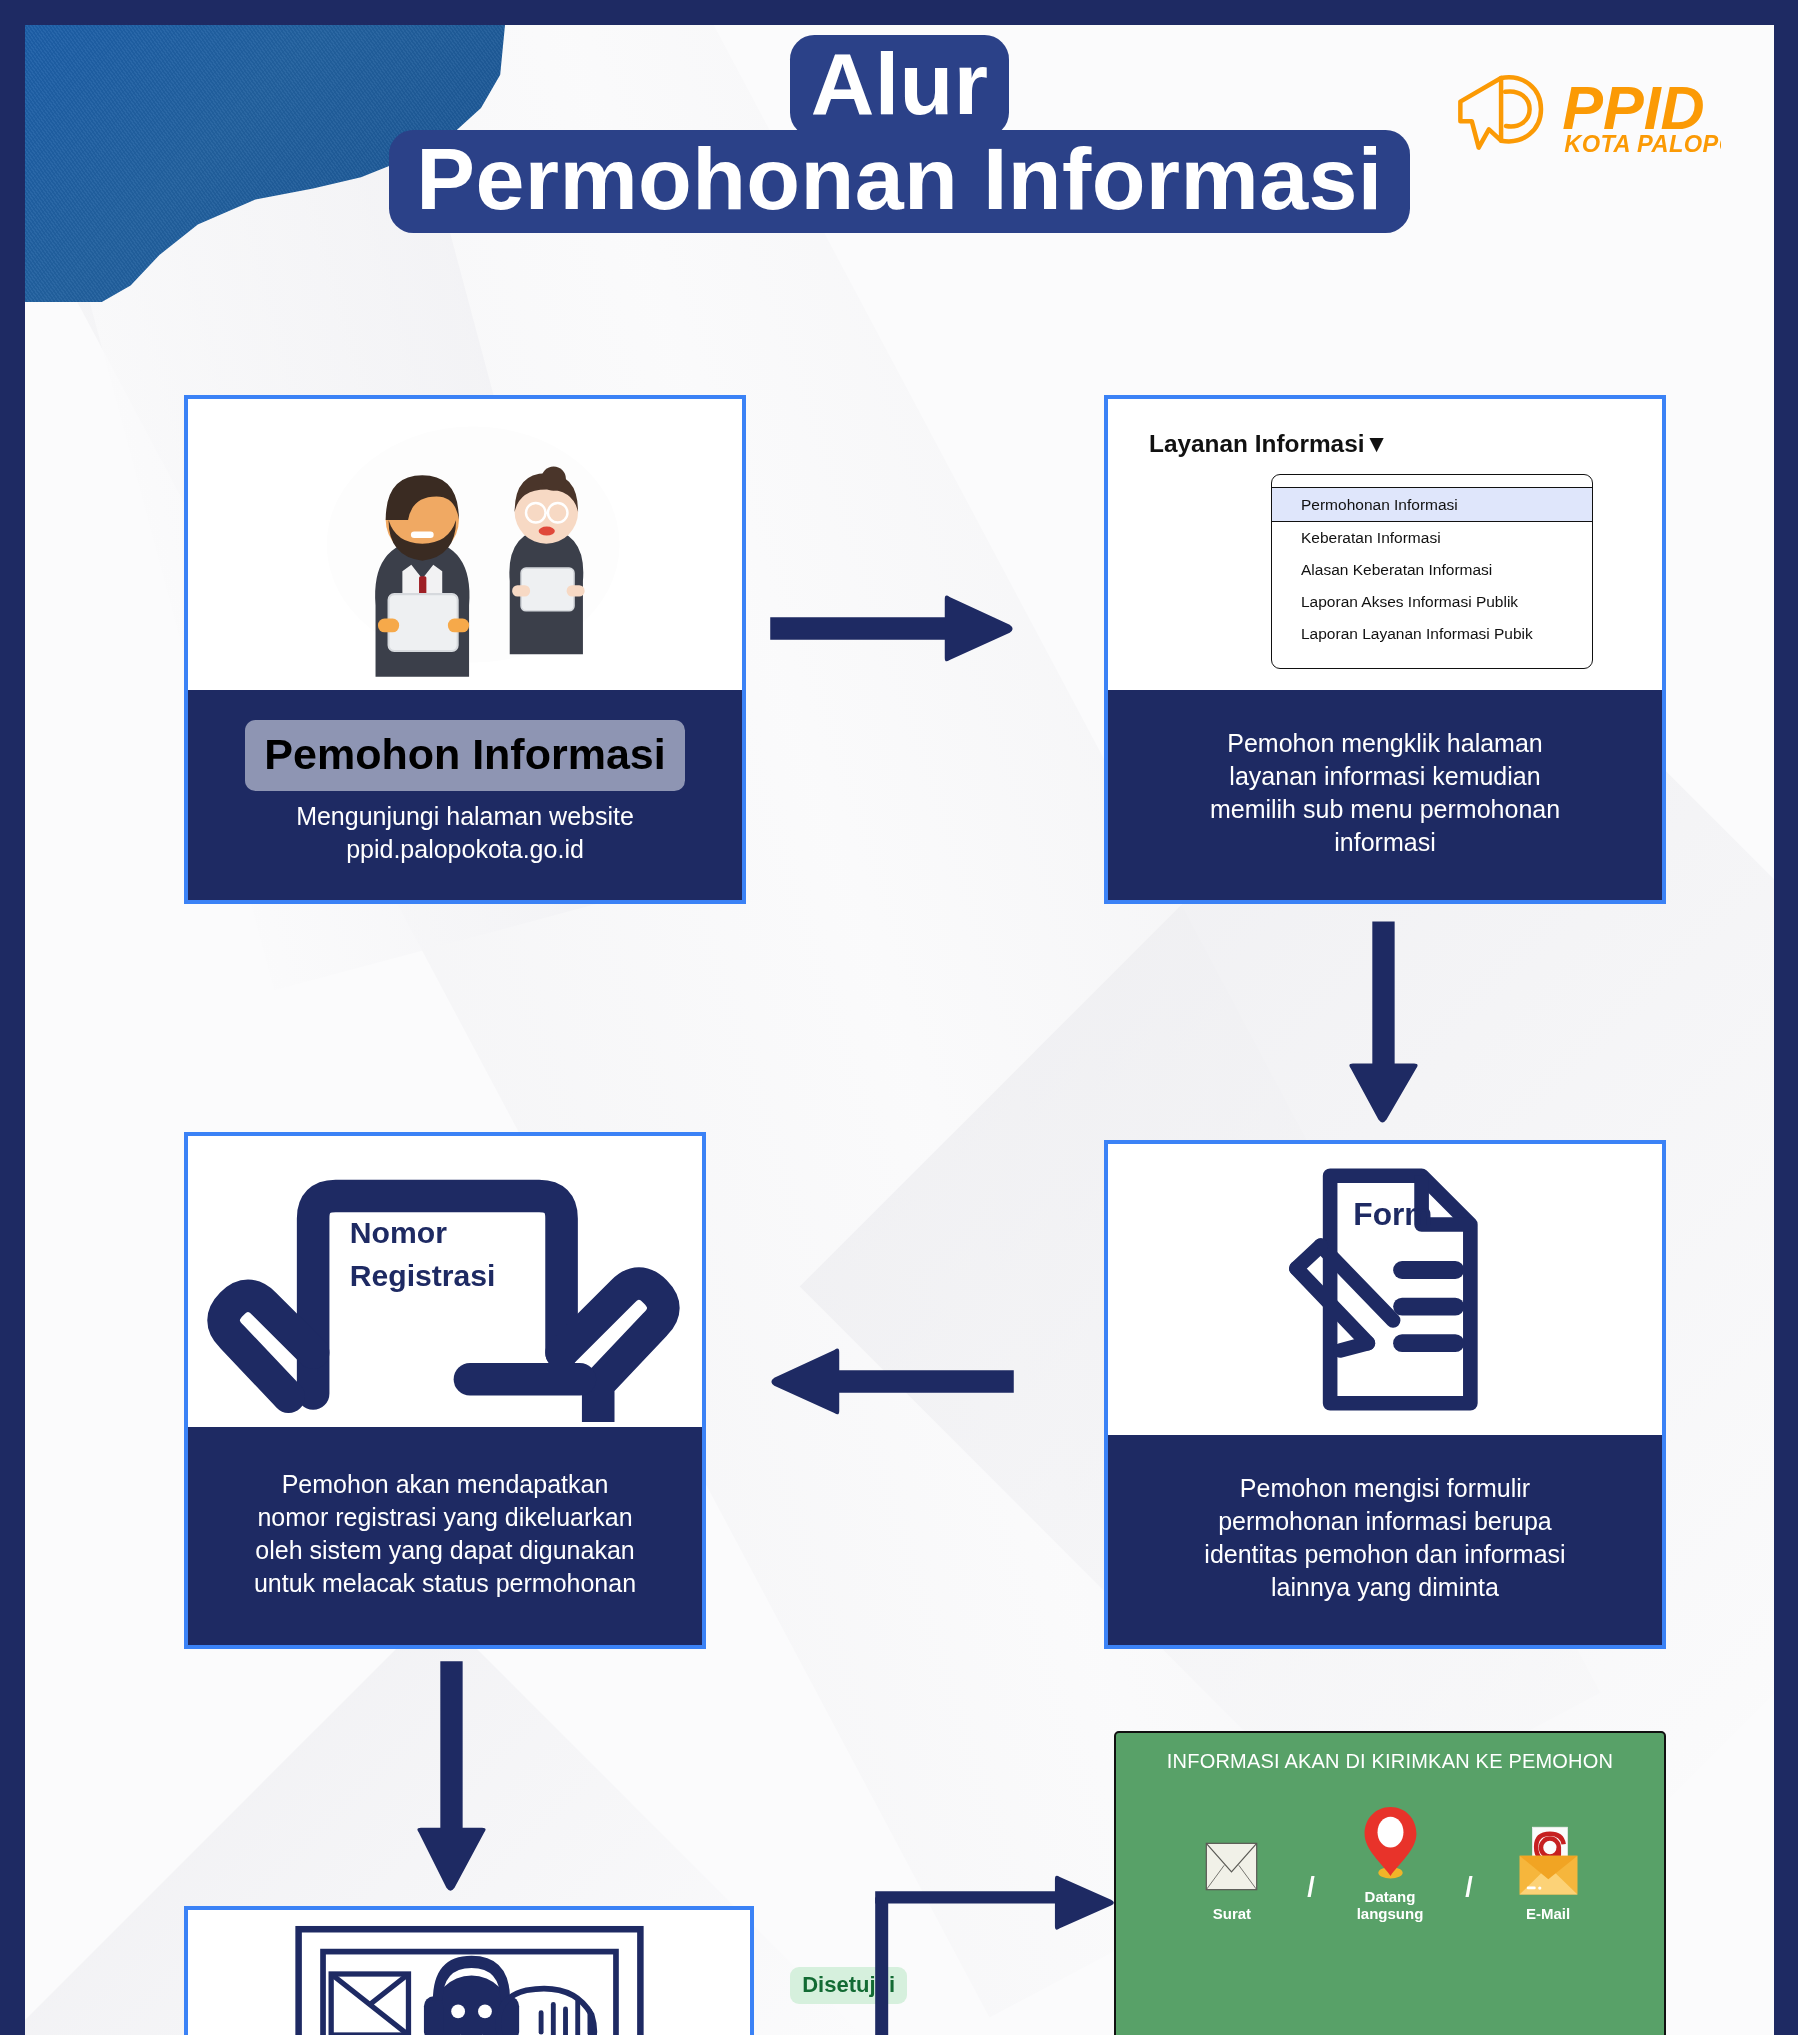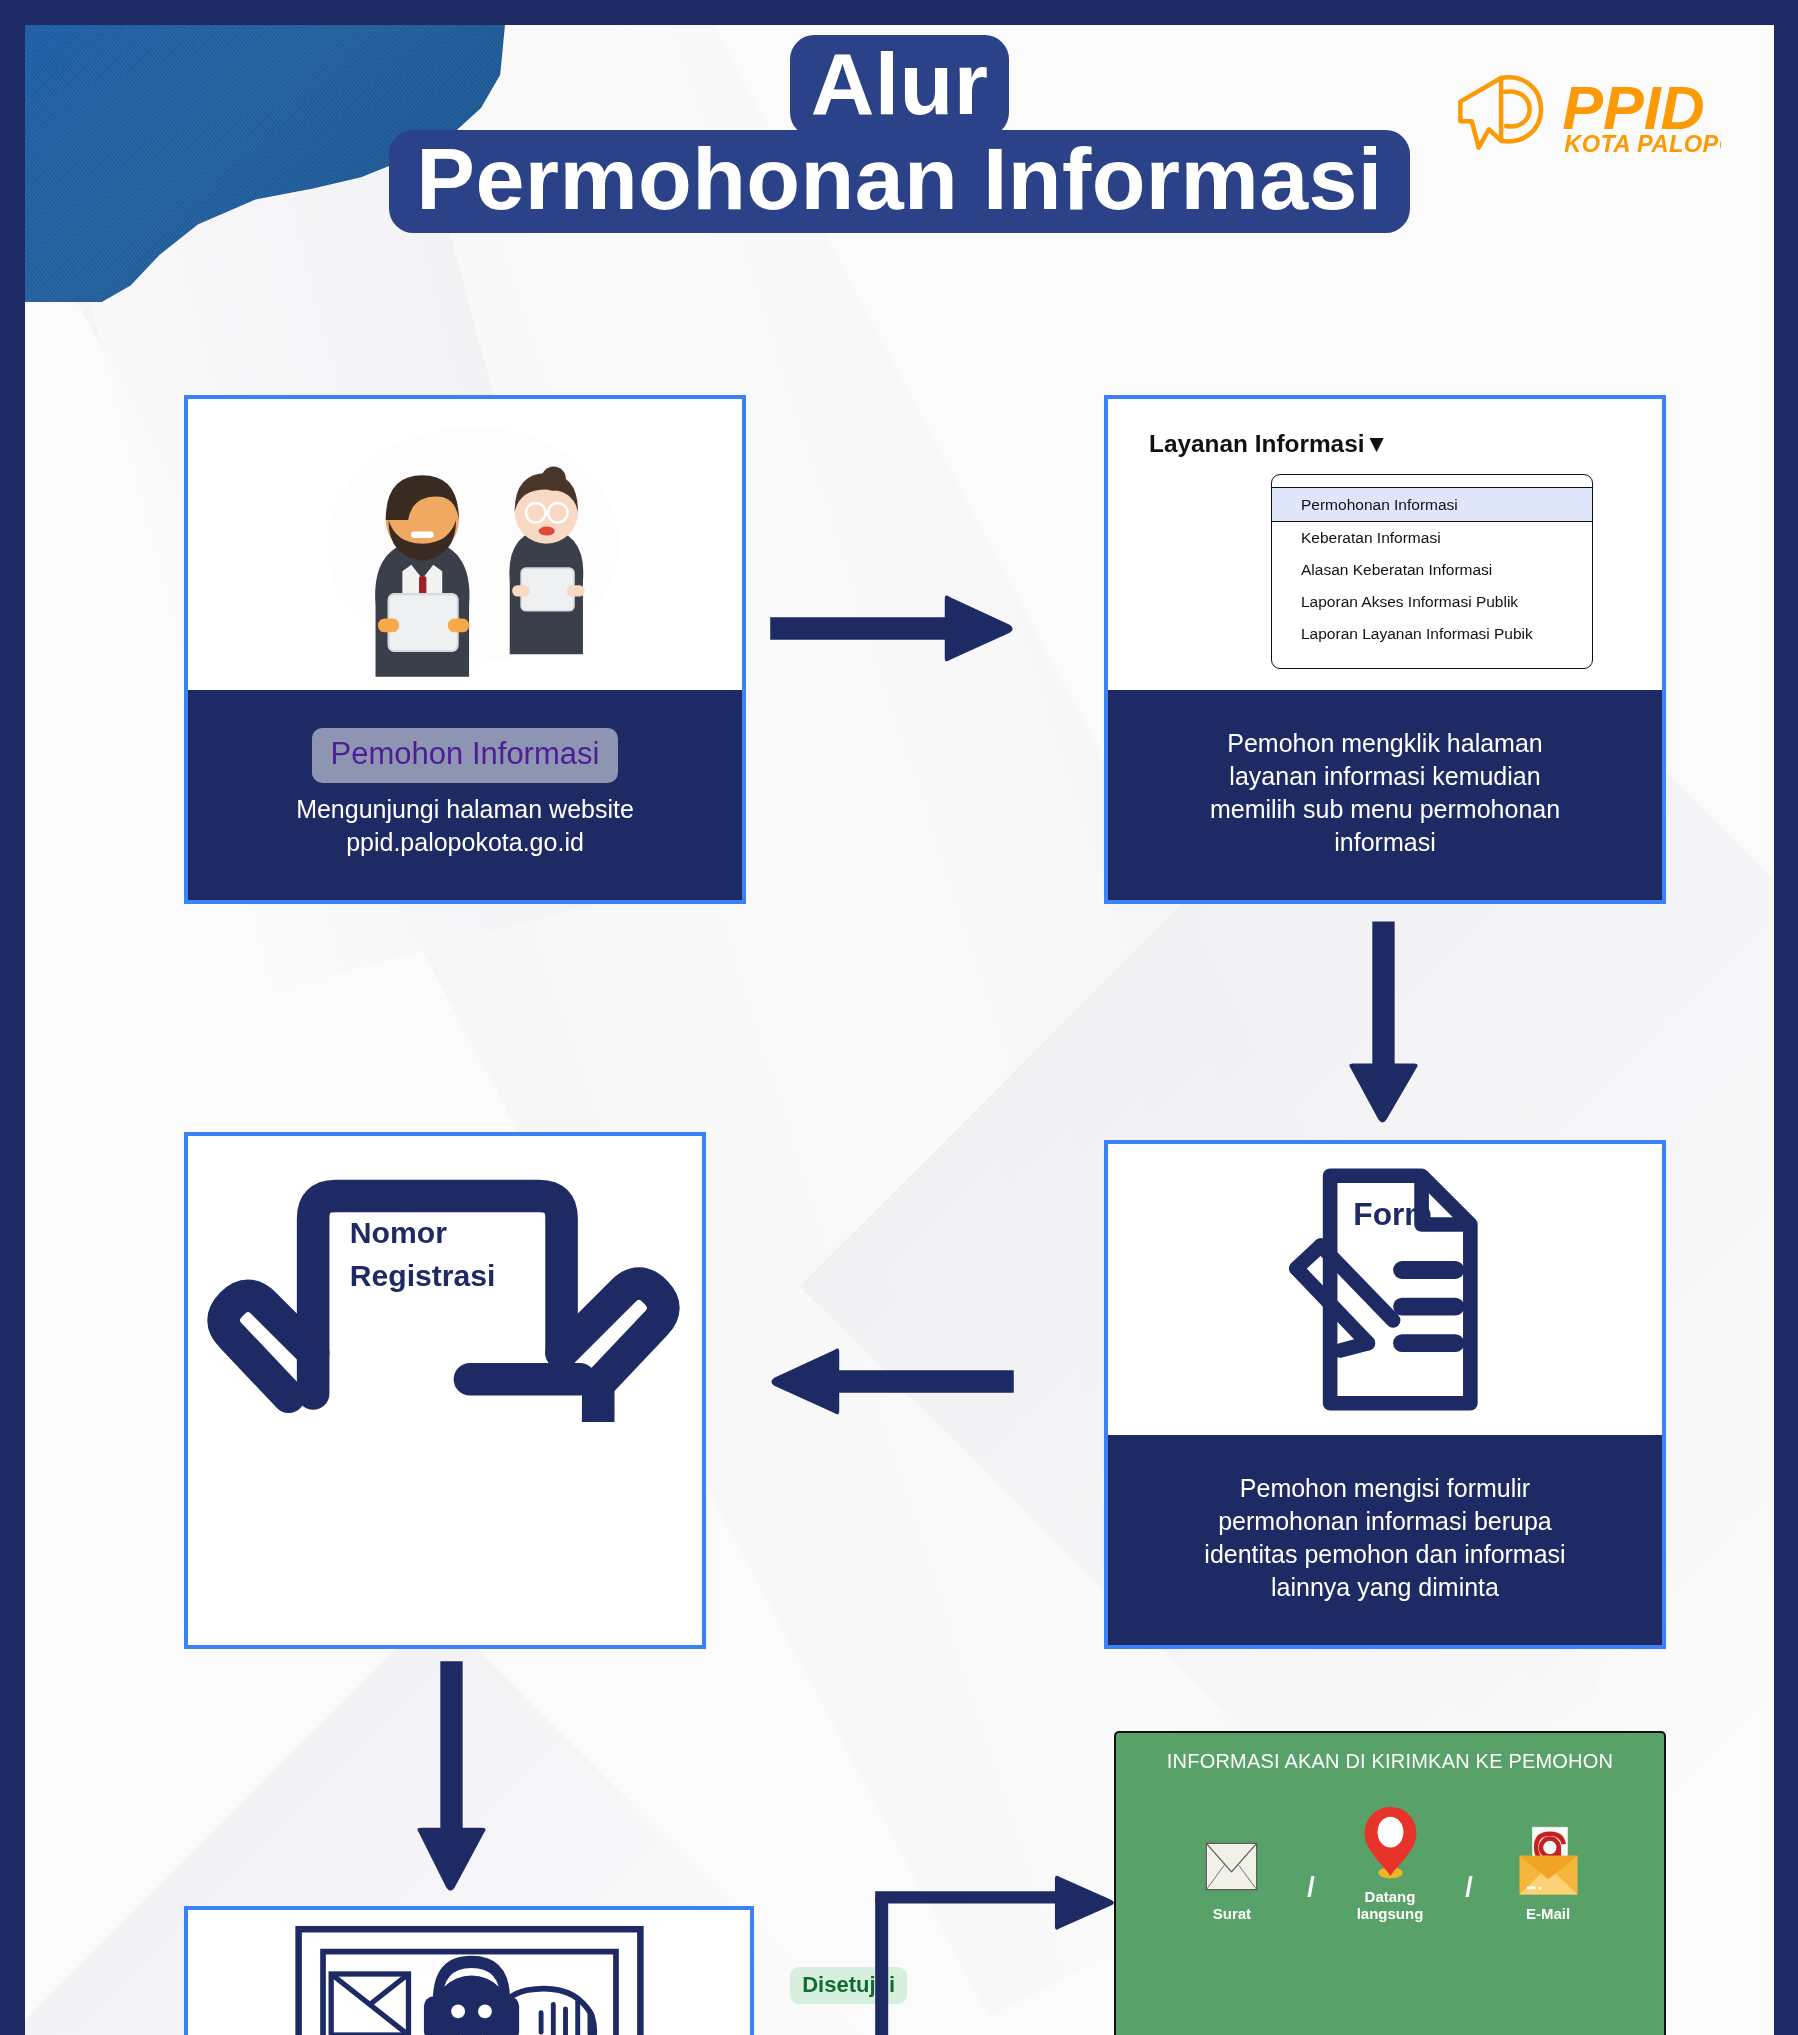--- a/index.html
+++ b/index.html
@@ -68,21 +68,21 @@
   #card2 .art{height:291px;align-items:flex-start;justify-content:flex-start;}
   #card3{left:1079px;top:1115px;width:562px;height:509px;}
   #card3 .art{height:291px;}
   #card4{left:159px;top:1107px;width:522px;height:517px;}
   #card4 .art{height:291px;}
   #card5{left:159px;top:1881px;width:570px;height:517px;}
   #card5 .art{height:307px;}
 
   
   .pill{display:inline-block;background:#8e95b3;border-radius:10.6px;
-        padding:5.7px 19px 8.1px;font-size:31px;font-weight:normal;color:#4c1d95;
+        padding:5.7px 19px 8.1px;font-size:43px;font-weight:bold;color:#000000;
         margin:0 auto 9.8px;}
 
   
   .dd-label{position:absolute;left:41px;top:30.5px;font-size:24.4px;font-weight:bold;color:#111;}
   .dd-box{position:absolute;left:163px;top:75px;width:322px;height:195px;
         background:#ffffff;border:1.6px solid #111;border-radius:9px;overflow:hidden;}
   .dd-item{font-size:15.5px;color:#111;padding:0 0 0 29px;height:32px;
         display:flex;align-items:center;}
   .dd-item.sel{background:#dfe6fb;border-top:1.6px solid #111;border-bottom:1.6px solid #111;height:35px;}
   .dd-spacer{height:12.2px;}
@@ -240,20 +240,26 @@
     <div class="card" id="card4">
       <div class="art">
         <svg width="505" height="281" viewBox="0 0 1240 690">
           <path d="M295 620 V190 q0 -55 55 -55 h500 q55 0 55 55 v330" fill="none" stroke="#1e2a63" stroke-width="80" stroke-linejoin="round" stroke-linecap="round"></path>
           <path d="M905 520 l150 -150 q40 -40 80 0 q40 40 0 80 l-140 148 V690" fill="none" stroke="#1e2a63" stroke-width="80" stroke-linejoin="round" stroke-linecap="round"></path>
           <path d="M295 520 L175 400 q-40 -40 -80 0 q-40 40 0 80 l140 148" fill="none" stroke="#1e2a63" stroke-width="80" stroke-linejoin="round" stroke-linecap="round"></path>
           <rect x="640" y="545" width="350" height="80" rx="40" fill="#1e2a63"></rect>
           <text x="385" y="250" font-family="Liberation Sans, sans-serif" font-size="74" font-weight="bold" fill="#1e2a63">Nomor</text>
           <text x="385" y="355" font-family="Liberation Sans, sans-serif" font-size="74" font-weight="bold" fill="#1e2a63">Registrasi</text>
         </svg>
+      </div>
+      <div class="caption">
+        <span>Pemohon akan mendapatkan</span>
+        <span>nomor registrasi yang dikeluarkan</span>
+        <span>oleh sistem yang dapat digunakan</span>
+        <span>untuk melacak status permohonan</span>
       </div>
     </div>
 
     <div class="card" id="card5">
       <div class="art">
         <svg width="415" height="293" viewBox="0 0 1020 720">
           <rect x="90" y="30" width="840" height="520" fill="#ffffff" stroke="#1e2a63" stroke-width="16"></rect>
           <rect x="150" y="85" width="720" height="410" fill="none" stroke="#1e2a63" stroke-width="14"></rect>
           <rect x="430" y="560" width="150" height="80" fill="#1e2a63"></rect>
           <rect x="310" y="632" width="390" height="62" rx="16" fill="#1e2a63"></rect>

